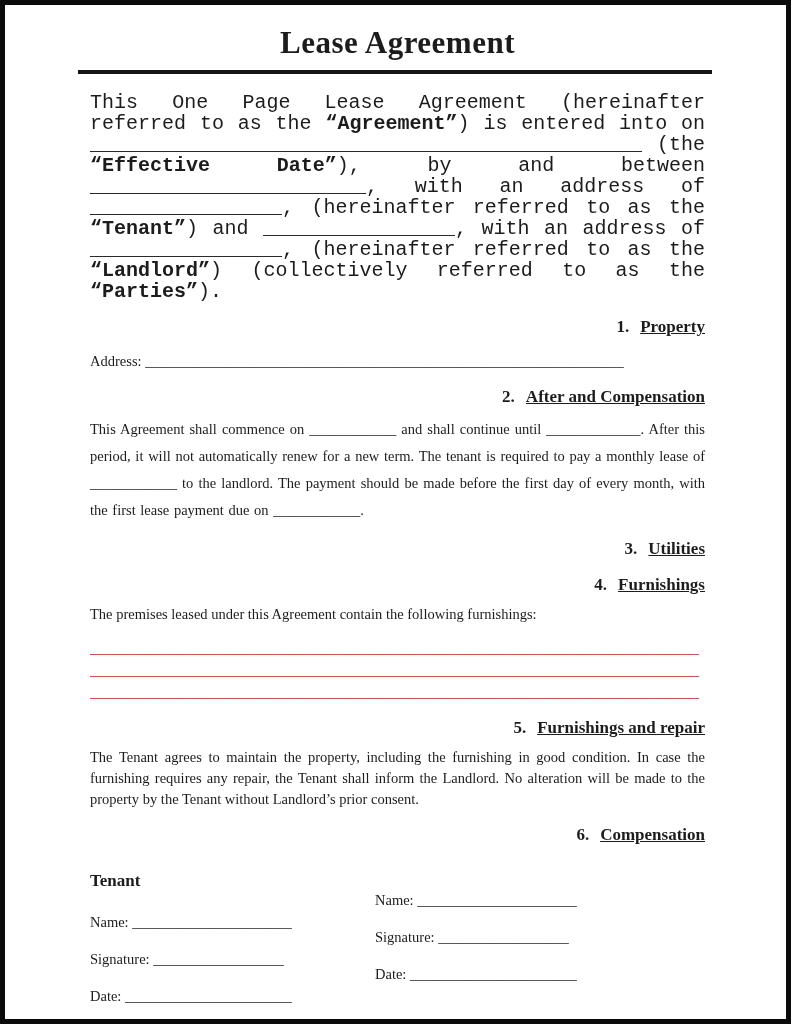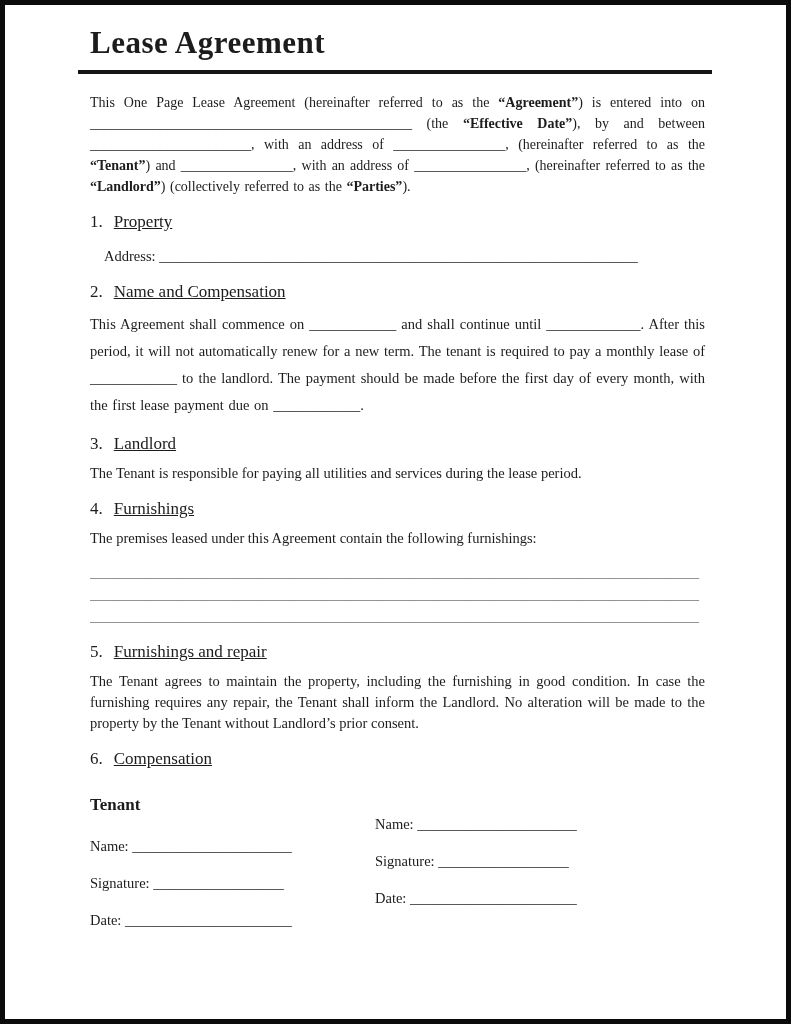--- a/index.html
+++ b/index.html
@@ -11,64 +11,66 @@
     background: #ffffff;
     padding: 16px 81px 0 85px;
     font-family: "Liberation Serif", serif;
     color: #1c1c1c;
     overflow: hidden;
   }
   .doc-title {
     font-size: 31px;
     line-height: 36px;
     font-weight: bold;
-    text-align: left;
+    text-align: center;
     margin: 4px 0 0 0;
     letter-spacing: 0.5px;
   }
   .title-rule {
     height: 4px;
     background: #141414;
     width: 634px;
     margin: 9px 0 0 -12px;
   }
   .intro {
     margin: 18px 0 0 0;
-    font-size: 14px;
+    font-size: 20px;
     line-height: 21px;
     text-align: justify;
     word-spacing: 1px;
+    font-family: Liberation Mono, monospace;
   }
   .sec-heading {
     margin: 14px 0 0 0;
     font-size: 17px;
     line-height: 22px;
-    font-weight: normal;
+    font-weight: bold;
+    text-align: right;
   }
   .sec-num { margin-right: 11px; }
   .sec-title { text-decoration: underline; }
   .body-p {
     margin: 8px 0 0 0;
     font-size: 14.5px;
     line-height: 21px;
     text-align: justify;
   }
   .body-p.loose { line-height: 27px; word-spacing: 1px; }
   .address-line {
-    margin: 13px 0 0 14px;
+    margin: 13px 0 0 0;
     font-size: 14.5px;
     line-height: 21px;
     white-space: nowrap;
     overflow: hidden;
   }
   .blank-lines {
     margin: 12px 0 0 0;
     font-size: 14.5px;
     line-height: 22px;
-    color: #737373;
+    color: #b91c1c;
   }
   .blank-line { white-space: nowrap; overflow: hidden; }
   .signatures {
     display: flex;
     margin: 24px 0 4px 0;
   }
   .party { width: 285px; }
   .party:last-child { width: auto; }
   .party-title {
     font-size: 17px;
@@ -97,30 +99,29 @@
 
   <div>
     <div class="sec-heading">
       <span class="sec-num">1.</span><span class="sec-title">Property</span>
     </div>
     <div class="address-line">Address: __________________________________________________________________</div>
   </div>
 
   <div>
     <div class="sec-heading">
-      <span class="sec-num">2.</span><span class="sec-title">Name and Compensation</span>
+      <span class="sec-num">2.</span><span class="sec-title">After and Compensation</span>
     </div>
     <p class="body-p loose">This Agreement shall commence on ____________ and shall continue until _____________. After this period, it will not automatically renew for a new term. The tenant is required to pay a monthly lease of ____________ to the landlord. The payment should be made before the first day of every month, with the first lease payment due on ____________.</p>
   </div>
 
   <div>
     <div class="sec-heading">
-      <span class="sec-num">3.</span><span class="sec-title">Landlord</span>
+      <span class="sec-num">3.</span><span class="sec-title">Utilities</span>
     </div>
-    <p class="body-p">The Tenant is responsible for paying all utilities and services during the lease period.</p>
   </div>
 
   <div>
     <div class="sec-heading">
       <span class="sec-num">4.</span><span class="sec-title">Furnishings</span>
     </div>
     <p class="body-p">The premises leased under this Agreement contain the following furnishings:</p>
     <div class="blank-lines">
       <div class="blank-line">____________________________________________________________________________________</div>
       <div class="blank-line">____________________________________________________________________________________</div>

